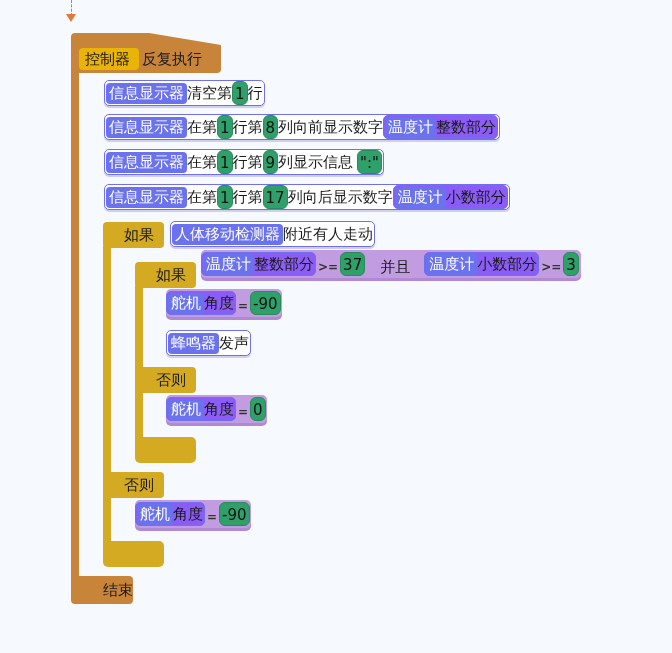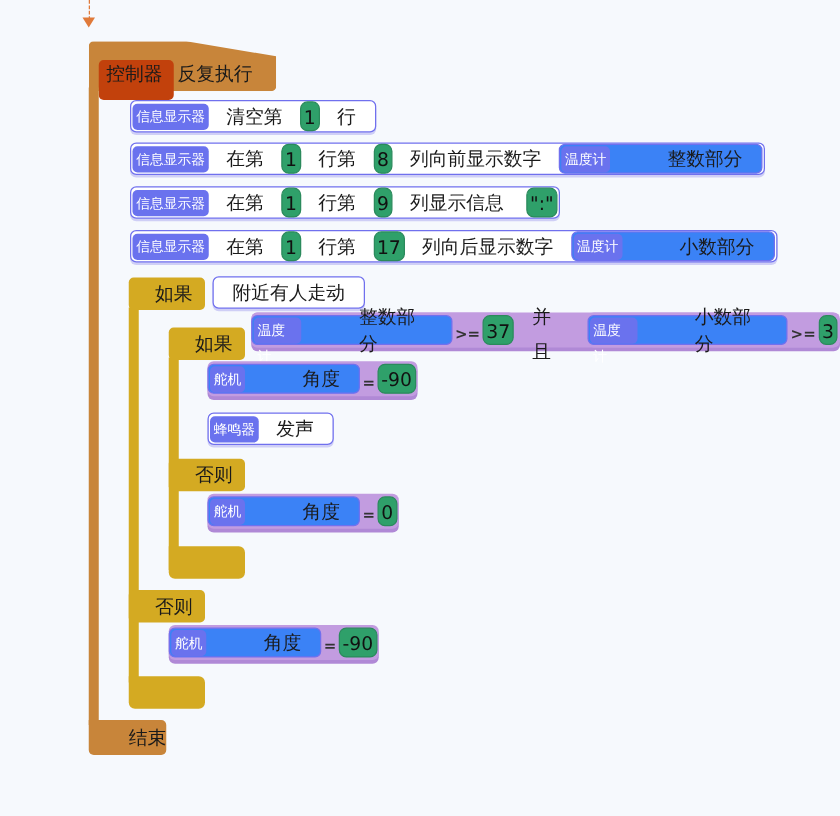--- a/index.html
+++ b/index.html
@@ -21,22 +21,22 @@
     border-left: 5px solid transparent; border-right: 5px solid transparent; border-top: 8px solid #e07a3a; }
 
   
   .c-orange { background: #c8853a; }
   .loop-head {
     left: 71px; top: 33px; width: 150px; height: 40px;
     border-radius: 4px 4px 4px 0;
     clip-path: polygon(0 0, 52% 0, 100% 30%, 100% 100%, 0 100%);
   }
   .loop-head-tag {
-    left: 79px; top: 48px; width: 60px; height: 32px; border-radius: 4px;
-    background: #c2410c; line-height: 22px; padding-left: 6px;
+    left: 79px; top: 48px; width: 60px; height: 22px; border-radius: 4px;
+    background: #eab308; line-height: 22px; padding-left: 6px;
   }
   .loop-head-label { left: 142px; top: 48px; line-height: 22px; }
   .loop-spine { left: 71px; top: 70px; width: 8px; height: 510px; }
   .loop-end {
     left: 71px; top: 576px; width: 62px; height: 28px; border-radius: 0 4px 4px 4px;
     line-height: 28px; padding-left: 6px; text-align: right;
   }
 
   
   .c-yellow { background: #d4aa22; }
@@ -46,31 +46,31 @@
 
   
   .stmt {
     display: flex; align-items: center; height: 26px;
     background: #fff; border: 1.5px solid #7070ee; border-radius: 5px;
     padding: 1px; white-space: nowrap;
     box-shadow: 0 2px 0 #cfcff6;
   }
   .dev {
     background: #6a72ee; color: #fff; border-radius: 4px;
-    height: 21px; line-height: 21px; padding: 0 3px; font-size: 11px;
-  }
-  .txt { padding: 0 14px; line-height: 22px; }
+    height: 21px; line-height: 21px; padding: 0 3px; font-size: 15px;
+  }
+  .txt { padding: 0 0; line-height: 22px; text-align: center; }
   .num {
     background: #2fa06a; color: #111; border-radius: 6px;
     min-width: 14px; height: 24px; line-height: 24px; text-align: center;
     padding: 0 2px; border: 1px solid #2b8a5c; font-size: 15px;
   }
   .inner-stmt {
     display: inline-flex; align-items: center; height: 24px;
-    background: #3b82f6; border: 1.5px solid #7070ee; border-radius: 5px; padding: 1px; gap: 32px;
+    background: #8b5cf6; border: 1.5px solid #7070ee; border-radius: 5px; padding: 1px;
   }
 
   
   .purple-wrap {
     display: flex; align-items: center; background: #c29ce0;
     border-radius: 5px; padding: 0 1px 0 0; height: 28px;
     box-shadow: 0 3px 0 #b089d6;
   }
   .op { padding: 0 2px; font-size: 12px; line-height: 28px; font-weight: bold; color: #333; margin-top: 6px; }
   .and-txt { padding: 0 14px; line-height: 28px; margin-top: 6px; }
@@ -129,20 +129,21 @@
     <span class="txt">小数部分</span>
   </span>
 </div>
 
 <div class="abs c-yellow if-tag" style="left:103px;top:222px;width:61px;">如果</div>
 <div class="abs c-yellow if-spine" style="left:103px;top:246px;height:300px;"></div>
 <div class="abs c-yellow if-tag" style="left:103px;top:472px;width:61px;">否则</div>
 <div class="abs c-yellow if-foot" style="left:103px;top:541px;width:61px;"></div>
 
 <div class="abs stmt" style="left:170px;top:221px;">
+  <span class="dev">人体移动检测器</span>
   <span class="txt">附近有人走动</span>
 </div>
 
 <div class="abs c-yellow if-tag" style="left:135px;top:262px;width:61px;">如果</div>
 <div class="abs c-yellow if-spine" style="left:135px;top:286px;height:170px;"></div>
 <div class="abs c-yellow if-tag" style="left:135px;top:367px;width:61px;">否则</div>
 <div class="abs c-yellow if-foot" style="left:135px;top:437px;width:61px;"></div>
 
 <div class="abs purple-wrap" style="left:201px;top:250px;">
   <span class="purple-wrap" style="box-shadow:none;">

